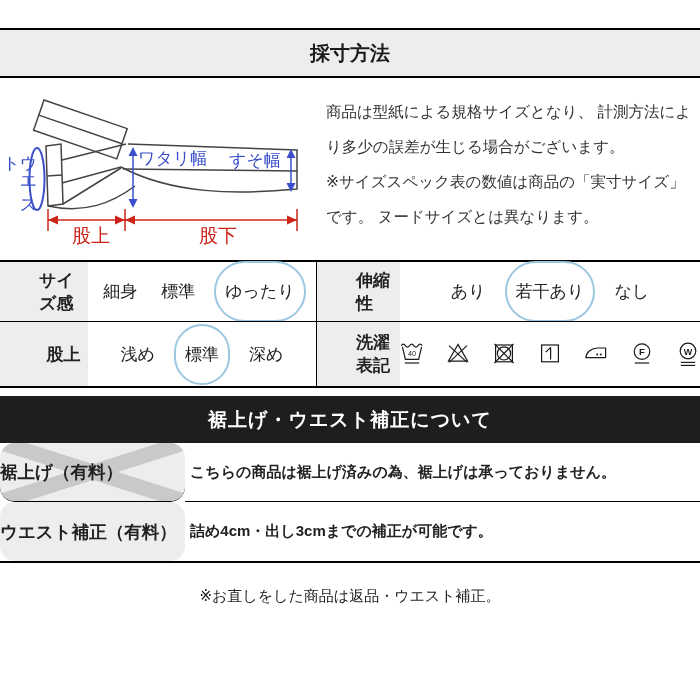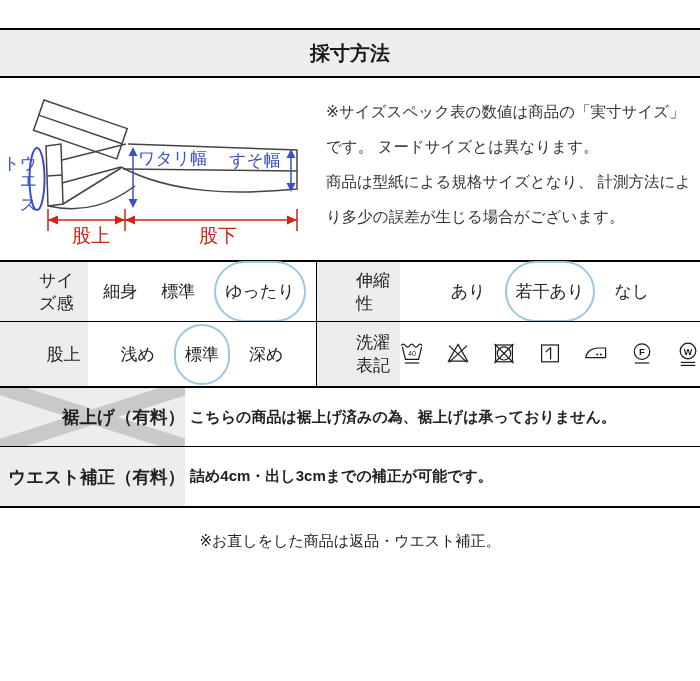--- a/index.html
+++ b/index.html
@@ -21,41 +21,41 @@
   .lbl-hem{left:229px;top:64px;}
   .rlabel{position:absolute;color:#cc2418;font-size:19px;text-align:center;line-height:1;}
   .lbl-rise{left:52px;top:138px;width:78px;}
   .lbl-inseam{left:148px;top:138px;width:140px;}
   .size-note{position:absolute;left:326px;top:16px;width:366px;font-size:15.5px;line-height:35px;color:#333;}
   .size-note p{margin:0;}
 
   
   .spec-table{display:grid;grid-template-columns:88px 228px 84px 300px;grid-template-rows:59px 65px;
               border-top:2px solid #000;border-bottom:2px solid #000;}
-  .spec-table .th{background:#ededed;font-weight:normal;font-size:17px;
+  .spec-table .th{background:#ededed;font-weight:bold;font-size:17px;
                   display:flex;align-items:center;justify-content:center;padding-left:39px;}
   .spec-table .td{display:flex;align-items:center;justify-content:center;gap:24px;font-size:17px;}
   .spec-table .r2{border-top:1px solid #000;}
   .spec-table .c3{border-left:1px solid #000;}
   .circled{border:2px solid #9cc7e0;border-radius:999px;padding:17px 9px;margin:-3px -5px;}
   .care-cell{gap:22px !important;text-decoration:underline;}
   .care{width:40px;height:46px;display:block;}
   .care path,.care line,.care rect,.care circle{stroke:#1a1a1a;stroke-width:2;fill:none;}
   .care .dot{fill:#1a1a1a;stroke:none;}
   .care text{fill:#1a1a1a;stroke:none;font-family:"Liberation Sans","DejaVu Sans",sans-serif;}
 
   .fit-note{height:48px;display:flex;align-items:center;justify-content:center;font-size:15px;color:#222;}
 
   
   .banner{margin-top:8px;height:47px;background:#1e1e1e;color:#fff;display:flex;align-items:center;
           justify-content:center;font-size:19px;font-weight:bold;letter-spacing:1px;}
   .alt-table{display:grid;grid-template-columns:185px 515px;grid-template-rows:59px 59px;
              border-bottom:2px solid #000;}
   .alt-th{background:#ededed;font-weight:bold;font-size:17.5px;display:flex;align-items:center;
-          justify-content:flex-end;position:relative;overflow:hidden;}
+          justify-content:flex-start;position:relative;overflow:hidden;border-radius:15px;}
   .alt-th span{position:relative;z-index:1;}
   .alt-td{font-size:15px;display:flex;align-items:center;padding-left:5px;font-weight:bold;}
   .alt-r1{border-bottom:1px solid #000;}
   .cross-band{position:absolute;left:-13px;top:50%;width:212px;height:15px;background:#c9c9c9;z-index:0;}
   .band-a{transform:translateY(-50%) rotate(17.7deg);}
   .band-b{transform:translateY(-50%) rotate(-17.7deg);}
   .alt-note{padding-top:24px;text-align:center;font-size:15px;color:#222;}
 </style>
 </head>
 <body>
@@ -111,22 +111,22 @@
           <path d="M297,132 l-10,-4.5 v9 Z"></path>
         </g>
       </svg>
       <div class="dlabel lbl-waist">ウエスト</div>
       <div class="dlabel lbl-thigh">ワタリ幅</div>
       <div class="dlabel lbl-hem">すそ幅</div>
       <div class="rlabel lbl-rise">股上</div>
       <div class="rlabel lbl-inseam">股下</div>
     </div>
     <div class="size-note">
+      <p>商品は型紙による規格サイズとなり、 計測方法により多少の誤差が生じる場合がございます。</p>
       <p>※サイズスペック表の数値は商品の「実寸サイズ」です。 ヌードサイズとは異なります。</p>
-      <p>商品は型紙による規格サイズとなり、 計測方法により多少の誤差が生じる場合がございます。</p>
     </div>
   </div>
 
   <div class="spec-table">
     <div class="th">サイズ感</div>
     <div class="td">
       <span>細身</span>
       <span>標準</span>
       <span class="circled" style="border-color: rgb(156, 199, 224);">ゆったり</span>
     </div>
@@ -180,20 +180,23 @@
       <svg class="care" viewBox="0 0 40 46">
         <circle cx="20" cy="18" r="13"></circle>
         <text x="20" y="24" font-size="15" font-weight="bold" text-anchor="middle">W</text>
         <line x1="8" y1="37" x2="32" y2="37"></line>
         <line x1="8" y1="42" x2="32" y2="42"></line>
       </svg>
     </div>
   </div>
 
 
+  <div class="banner">
+    <span>裾上げ・ウエスト補正について</span>
+  </div>
 
   <div class="alt-table">
     <div class="alt-th alt-r1">
       <div class="cross-band band-a" style="background: rgb(201, 201, 201);"></div>
       <div class="cross-band band-b" style="background: rgb(201, 201, 201);"></div>
       <span>裾上げ（有料）</span>
     </div>
     <div class="alt-td alt-r1">こちらの商品は裾上げ済みの為、裾上げは承っておりません。</div>
     <div class="alt-th">
       <span>ウエスト補正（有料）</span>

